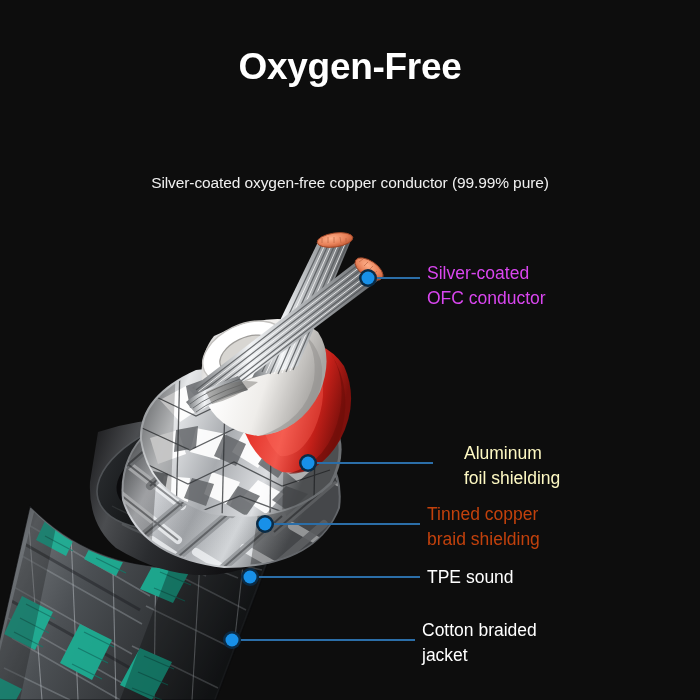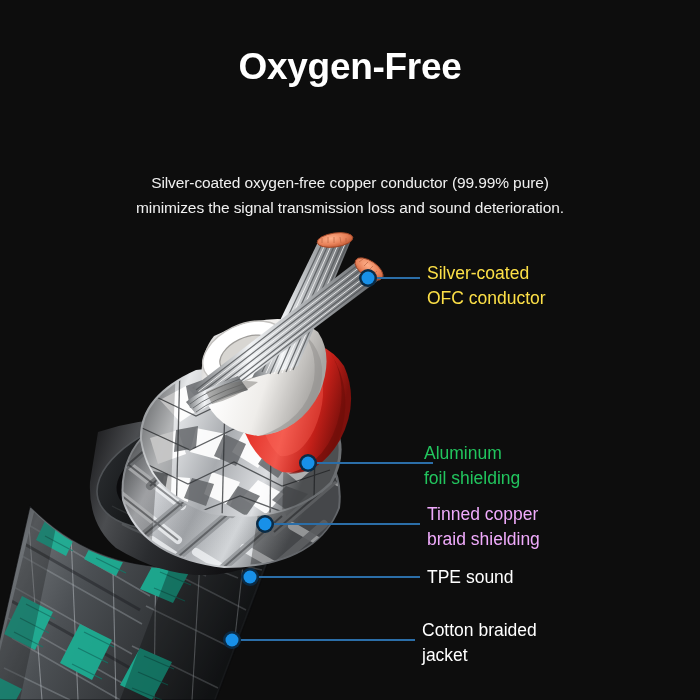--- a/index.html
+++ b/index.html
@@ -401,21 +401,20 @@
       <path d="M 206 392 Q 234 378 258 382 Q 236 398 212 404 Z" fill="#6e6c69" opacity="0.45"></path>
     </g>
   </svg>
 
   <div id="title-block">
     <div class="title-line">Oxygen-Free</div>
   </div>
 
   <div id="subtitle-block">
     <div class="subtitle-line">Silver-coated oxygen-free copper conductor (99.99% pure)</div>
-    <div class="subtitle-line">minimizes the signal transmission loss and sound deterioration.</div>
   </div>
 
   <svg id="callouts-svg" viewBox="0 0 700 700">
       <line x1="377" y1="278" x2="420" y2="278" stroke="#2b6ea8" stroke-width="2"></line>
       <circle cx="368" cy="278" r="9" fill="#0b2b45"></circle>
       <circle cx="368" cy="278" r="6.5" fill="#1890e8"></circle>
       <line x1="317" y1="463" x2="433" y2="463" stroke="#2b6ea8" stroke-width="2"></line>
       <circle cx="308" cy="463" r="9" fill="#0b2b45"></circle>
       <circle cx="308" cy="463" r="6.5" fill="#1890e8"></circle>
       <line x1="274" y1="524" x2="420" y2="524" stroke="#2b6ea8" stroke-width="2"></line>
@@ -423,24 +422,24 @@
       <circle cx="265" cy="524" r="6.5" fill="#1890e8"></circle>
       <line x1="259" y1="577" x2="420" y2="577" stroke="#2b6ea8" stroke-width="2"></line>
       <circle cx="250" cy="577" r="9" fill="#0b2b45"></circle>
       <circle cx="250" cy="577" r="6.5" fill="#1890e8"></circle>
       <line x1="241" y1="640" x2="415" y2="640" stroke="#2b6ea8" stroke-width="2"></line>
       <circle cx="232" cy="640" r="9" fill="#0b2b45"></circle>
       <circle cx="232" cy="640" r="6.5" fill="#1890e8"></circle>
     </svg>
 
   <div id="callout-labels">
-      <div class="callout-label" style="left: 427px; top: 261px; color: #fde047;">Silver-coated
+      <div class="callout-label" style="left: 427px; top: 261px; color: #d946ef;">Silver-coated
 OFC conductor</div>
-      <div class="callout-label" style="left: 424px; top: 441px; color: #22c55e;">Aluminum
+      <div class="callout-label" style="left: 464px; top: 441px; color: #fef9c3;">Aluminum
 foil shielding</div>
-      <div class="callout-label" style="left: 427px; top: 502px; color: #f0abfc;">Tinned copper
+      <div class="callout-label" style="left: 427px; top: 502px; color: #c2410c;">Tinned copper
 braid shielding</div>
       <div class="callout-label" style="left: 427px; top: 565px; color: rgb(255, 255, 255);">TPE sound</div>
       <div class="callout-label align-right" style="left: 422px; top: 618px; color: rgb(255, 255, 255); width: 160px;">Cotton braided
 jacket</div>
     </div>
 
 </div>
 
 </body></html>

